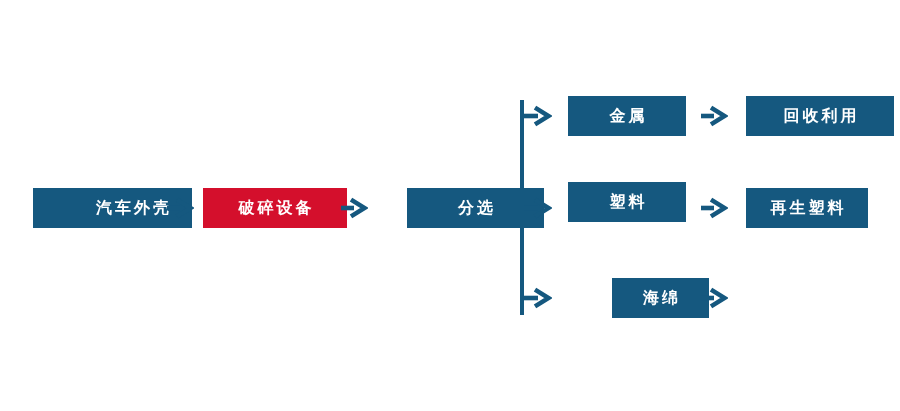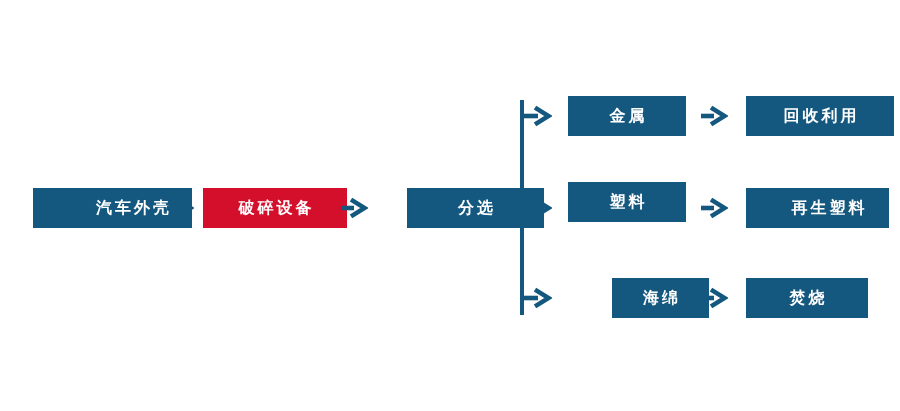--- a/index.html
+++ b/index.html
@@ -104,32 +104,29 @@
     <path d="M0 11 H14"></path>
       <path d="M11 2.6 L24.6 11 L11 19.4"></path>
   </svg>
   <div class="node blue" style="left:568px;top:182px;width:118px;">
     <span>塑料</span>
   </div>
   <svg class="arrow" style="left:700px;top:197px;" viewBox="0 0 28 22">
     <path d="M1 11 H14"></path>
       <path d="M11 2.6 L24.6 11 L11 19.4"></path>
   </svg>
-  <div class="node blue" style="left:746px;top:188px;width:122px;padding-left:21px;">
+  <div class="node blue" style="left:746px;top:188px;width:122px;">
     <span>再生塑料</span>
   </div>
 
   <svg class="arrow" style="left:524px;top:287px;" viewBox="0 0 28 22">
     <path d="M0 11 H14"></path>
       <path d="M11 2.6 L24.6 11 L11 19.4"></path>
   </svg>
   <div class="node blue" style="left:568px;top:278px;width:97px;margin-left:44px;">
     <span>海绵</span>
   </div>
   <svg class="arrow" style="left:700px;top:287px;" viewBox="0 0 28 22">
     <path d="M1 11 H14"></path>
       <path d="M11 2.6 L24.6 11 L11 19.4"></path>
   </svg>
-  <div class="node blue" style="left:746px;top:278px;width:122px;">
-    <span>焚烧</span>
-  </div>
 
 </div>
 
 </body></html>

